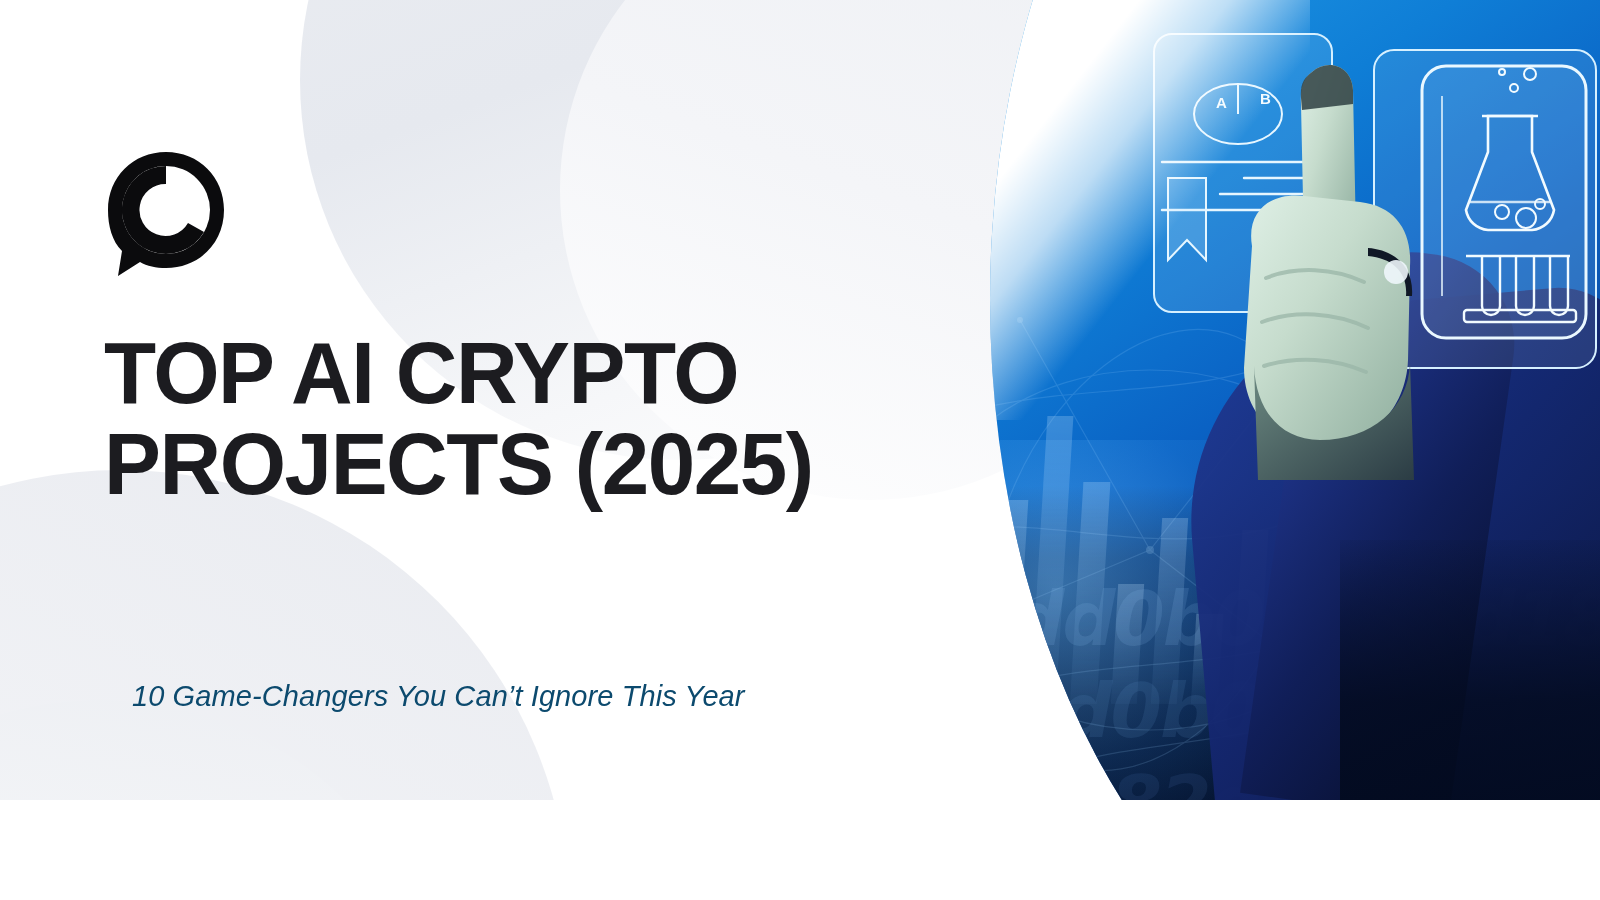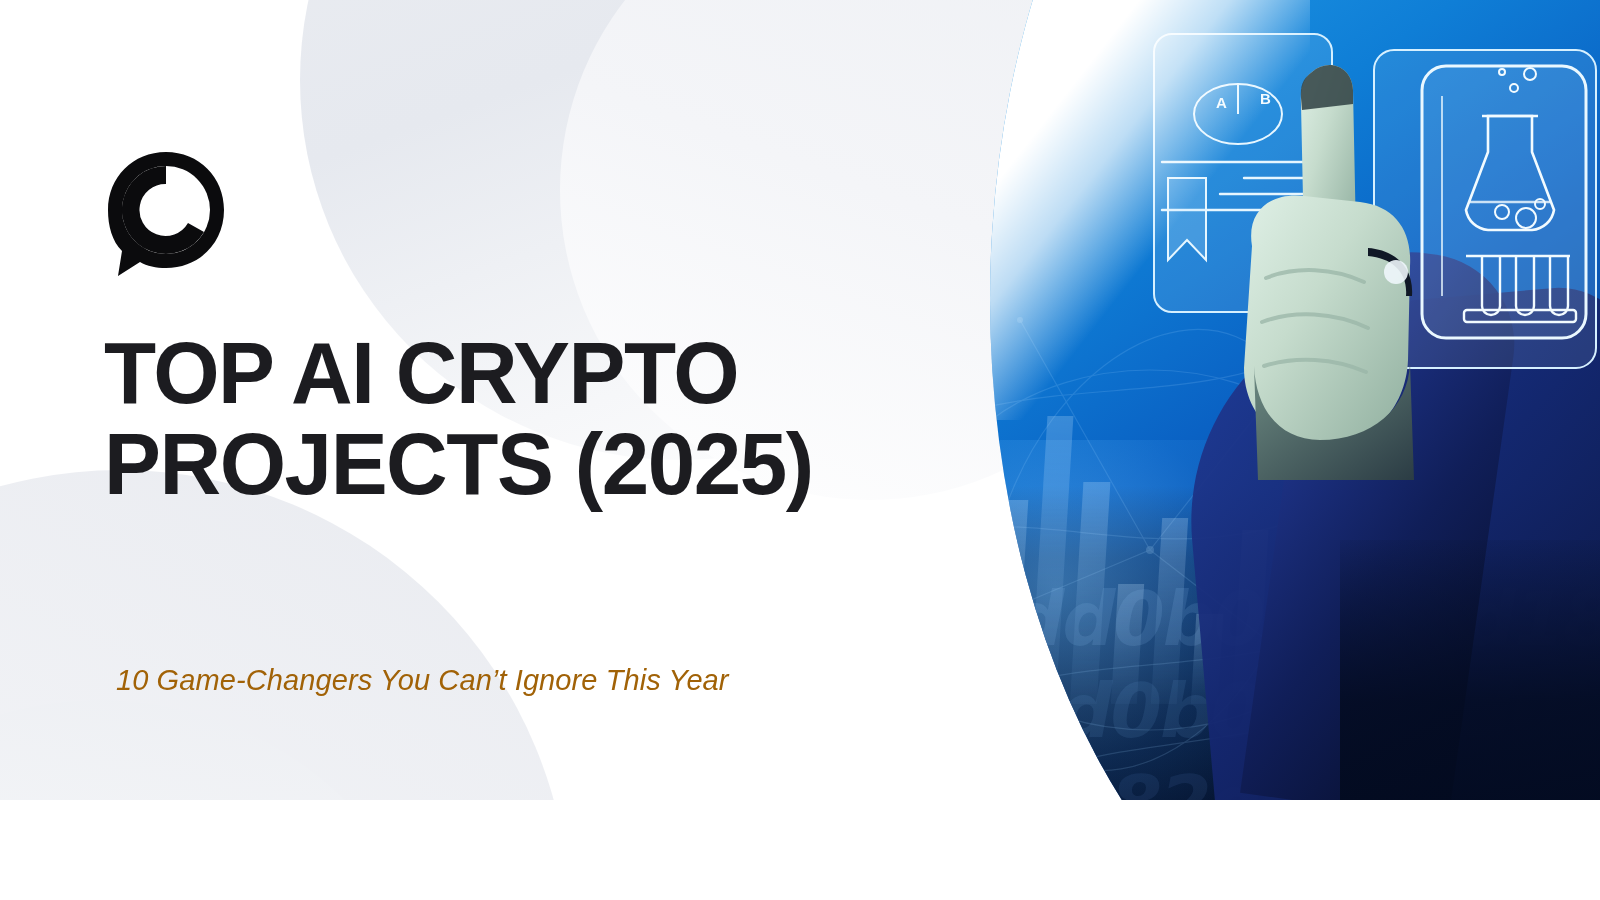--- a/index.html
+++ b/index.html
@@ -102,22 +102,22 @@
     transform-origin: left center;
     -webkit-font-smoothing: antialiased;
   }
 
   
   .subtitle {
     position: absolute;
     left: 116px;
     top: 660px;
     width: 690px;
-    margin: 0;
-    color: #a16207;
+    margin: 16px;
+    color: #0c4a6e;
     font-family: "Liberation Sans", sans-serif;
     font-size: 29px;
     line-height: 1.42;
     font-weight: 300;
     font-style: italic;
     letter-spacing: 0.1px;
   }
 
   
   .hero {

